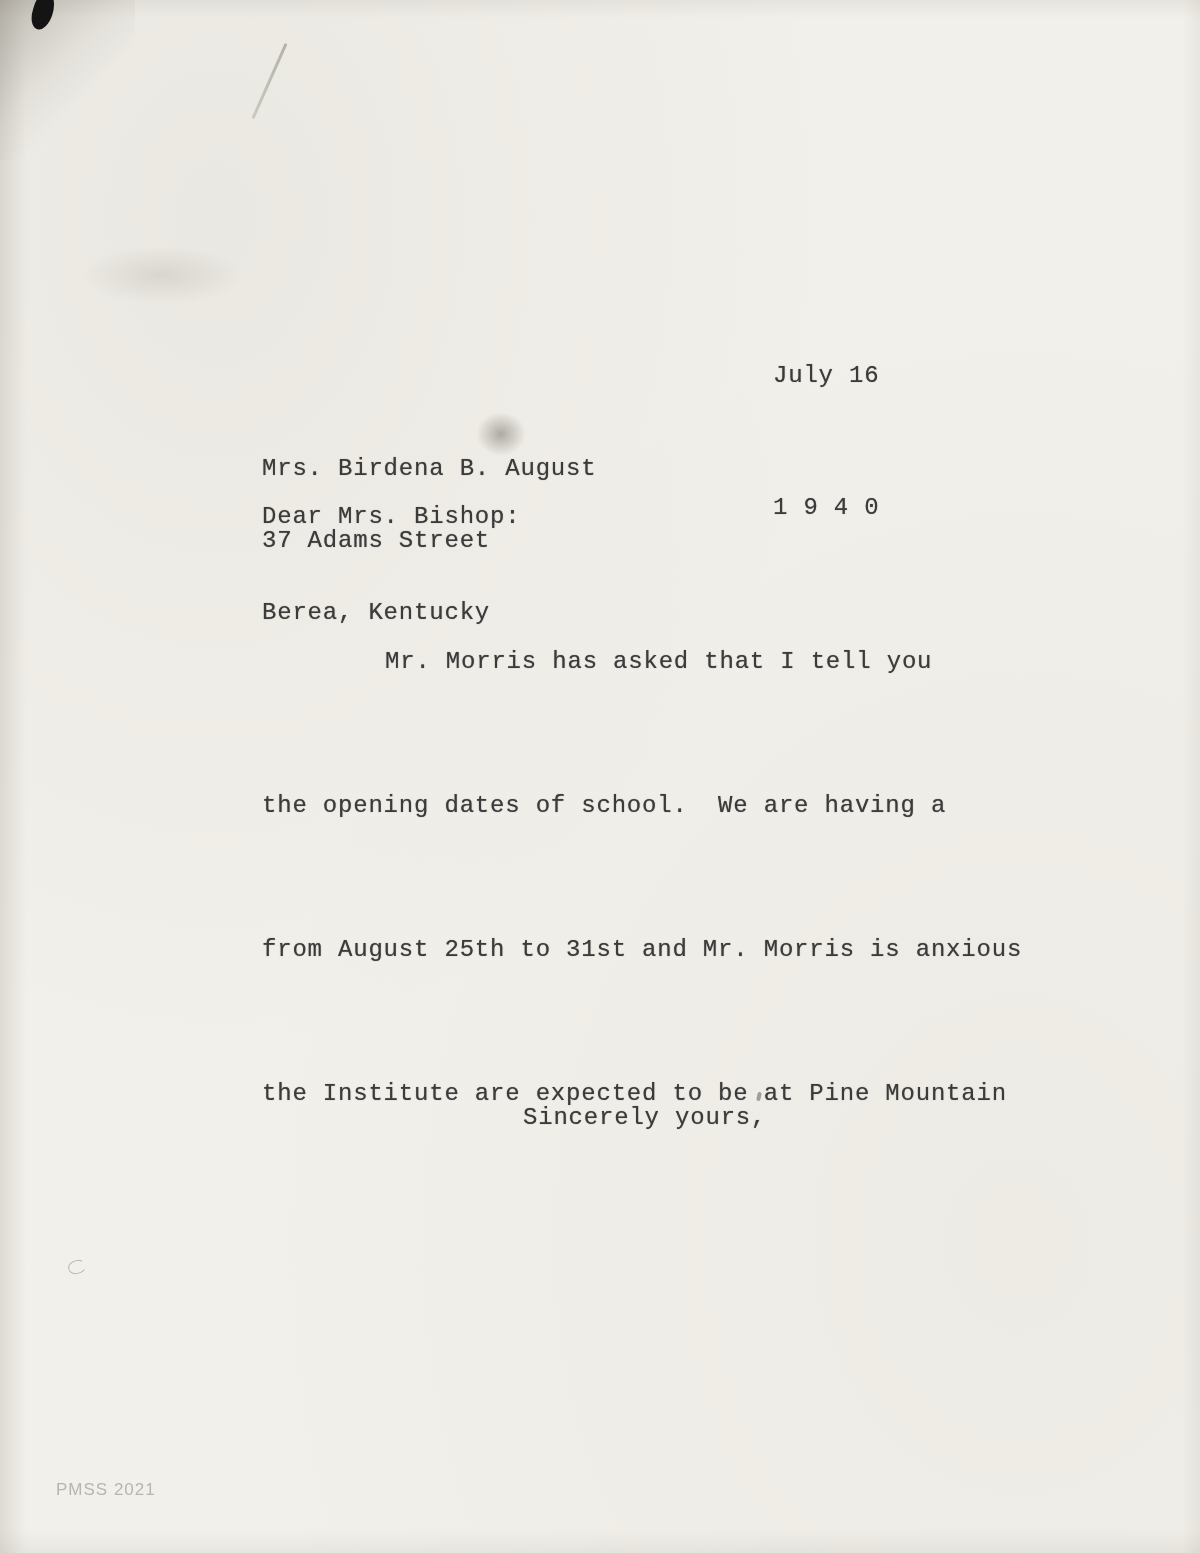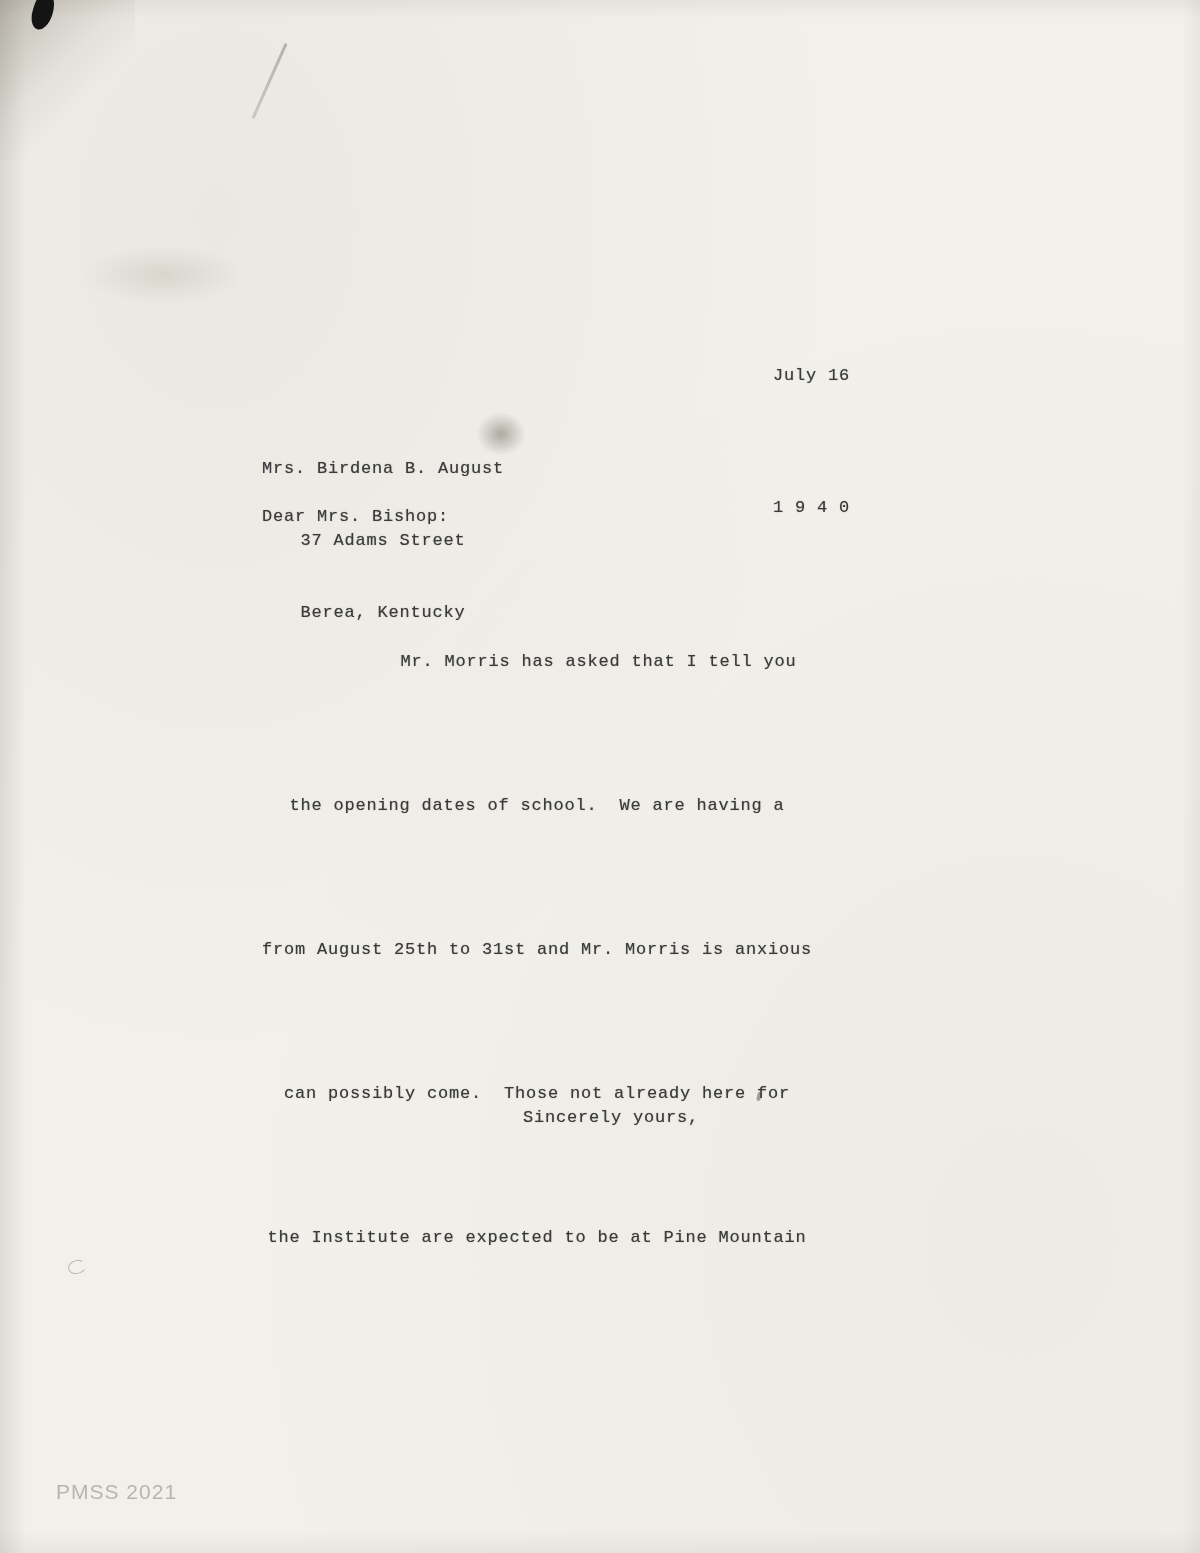--- a/index.html
+++ b/index.html
@@ -13,38 +13,37 @@
       radial-gradient(ellipse at 85% 80%, rgba(110,105,95,0.04), transparent 55%),
       linear-gradient(90deg, rgba(95,90,80,0.14), transparent 2.2%),
       linear-gradient(270deg, rgba(95,90,80,0.07), transparent 1.5%),
       linear-gradient(180deg, rgba(95,90,80,0.08), transparent 1.2%),
       linear-gradient(0deg, rgba(95,90,80,0.07), transparent 1.5%),
       #f2f0ea;
     font-family:"Liberation Mono","DejaVu Sans Mono",monospace;
     color:#3b3b3b;
   }
   .typed{
-    font-size:17px;
+    font-size:24px;
     letter-spacing:0.8px;
     white-space:pre;
     text-shadow:0 0 1px rgba(45,45,45,0.55);
-    text-align:center;
   }
   .date-block{position:absolute;top:266px;left:773px;line-height:44px;}
   .recipient{position:absolute;top:409px;left:262px;line-height:24px;}
   .salutation{position:absolute;top:505px;left:262px;line-height:24px;}
   .para1{position:absolute;top:542px;left:262px;line-height:48px;}
   .para2{position:absolute;top:974px;left:262px;line-height:48px;}
   .closing{position:absolute;top:1104px;left:523px;line-height:28px;}
   .ps{position:absolute;top:1344px;left:262px;line-height:28px;}
   .indent{padding-left:123px;}
   .watermark{
     position:absolute;top:1480px;left:56px;
     font-family:"Liberation Sans",sans-serif;
-    font-size:21px;letter-spacing:1px;
+    font-size:17px;letter-spacing:1px;
     color:#b8b5ac;text-shadow:none;
   }
   
   .corner-fold{
     position:absolute;top:0;left:0;width:135px;height:160px;
     background:linear-gradient(135deg, rgba(110,104,93,0.38), rgba(110,104,93,0.08) 42%, transparent 62%);
   }
   .ink-blot-top{
     position:absolute;top:-8px;left:33px;width:20px;height:38px;
     background:#141414;transform:rotate(18deg);
@@ -96,21 +95,20 @@
     <div>37 Adams Street</div>
     <div>Berea, Kentucky</div>
   </div>
 
   <div class="salutation typed">Dear Mrs. Bishop:</div>
 
   <div class="para1 typed">
     <div class="indent">Mr. Morris has asked that I tell you</div>
     <div>the opening dates of school.  We are having a</div>
     <div>from August 25th to 31st and Mr. Morris is anxious</div>
-    <div>can possibly come.  Those not already here for</div>
     <div>the Institute are expected to be at Pine Mountain</div>
     
     
   </div>
 
   <div class="para2 typed">
   </div>
 
   <div class="closing typed">Sincerely yours,</div>
 

